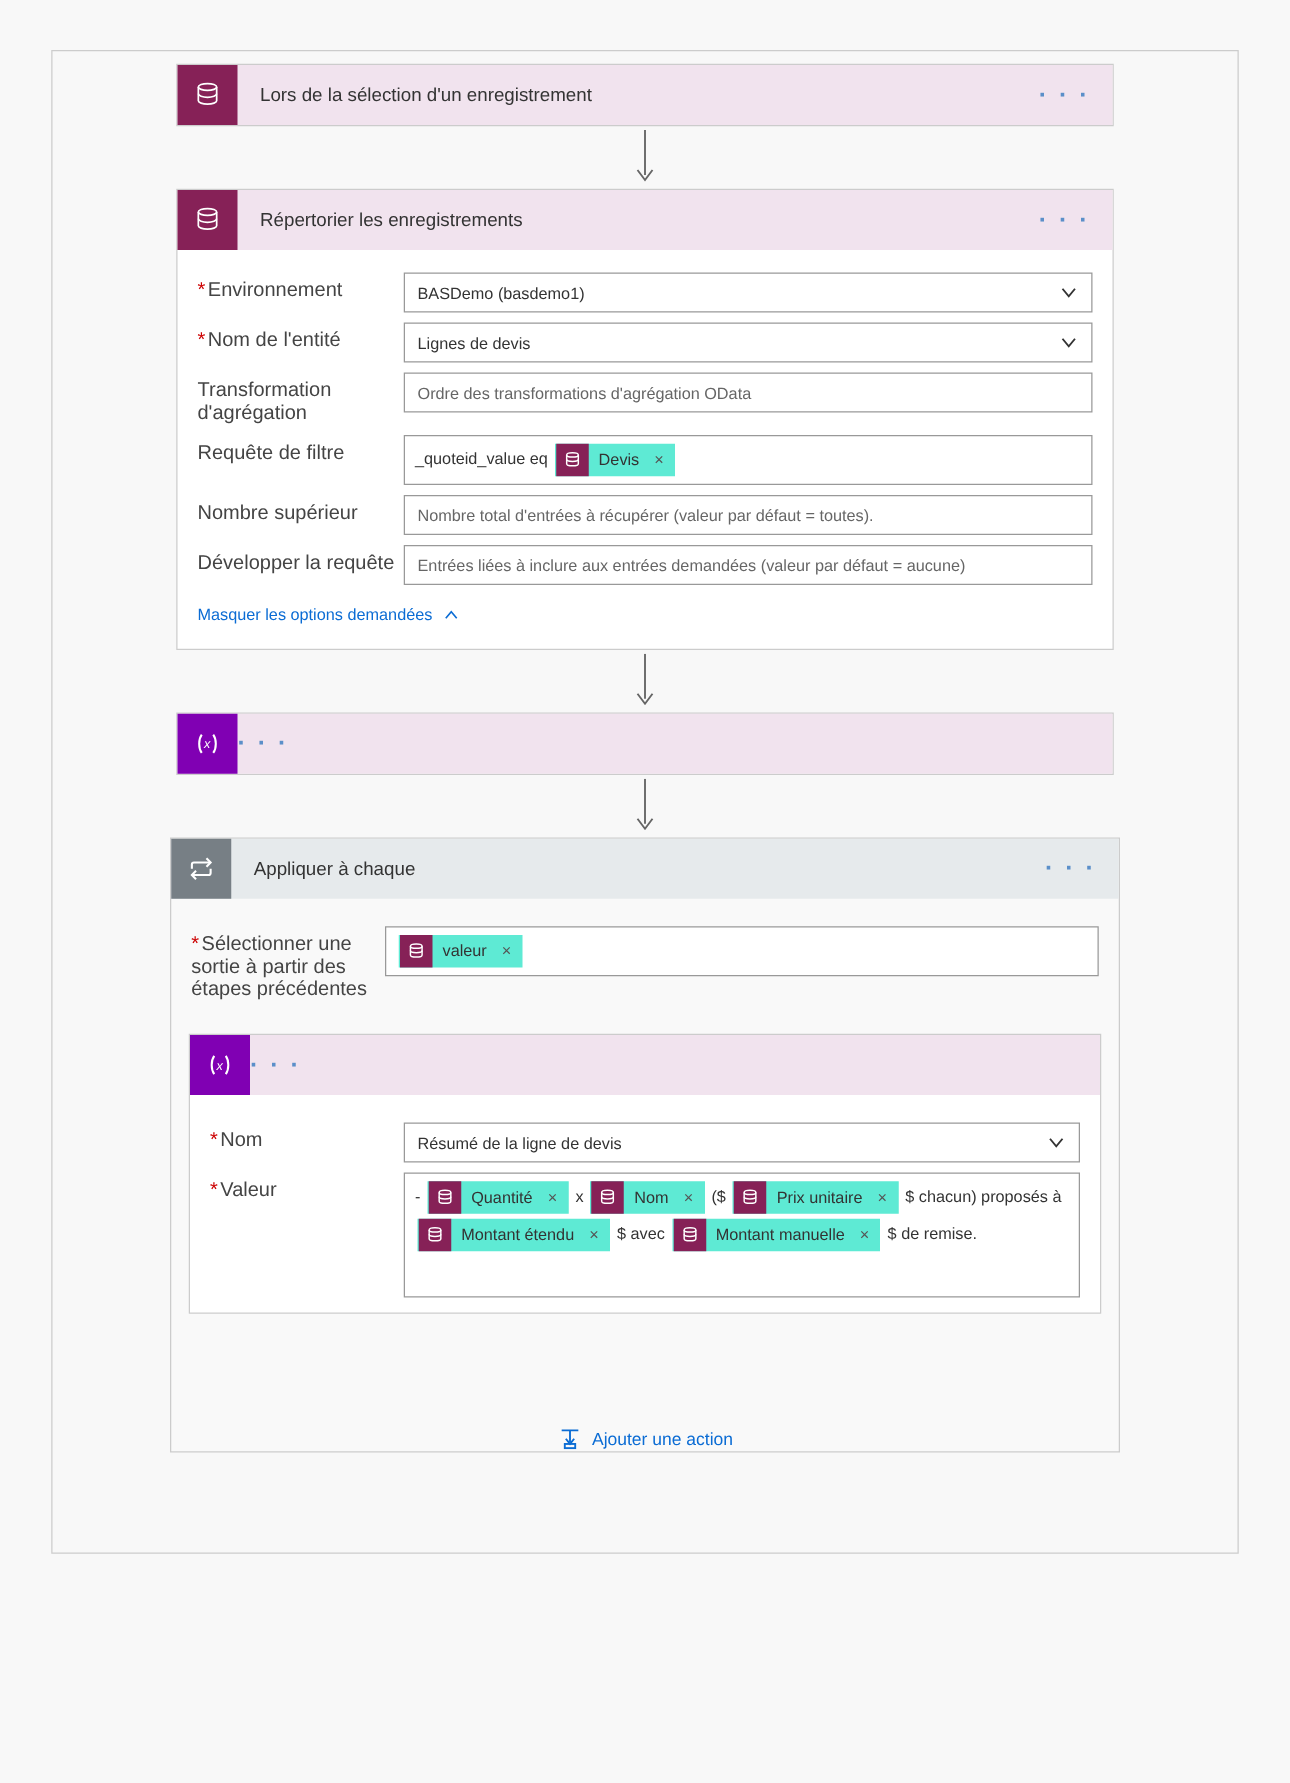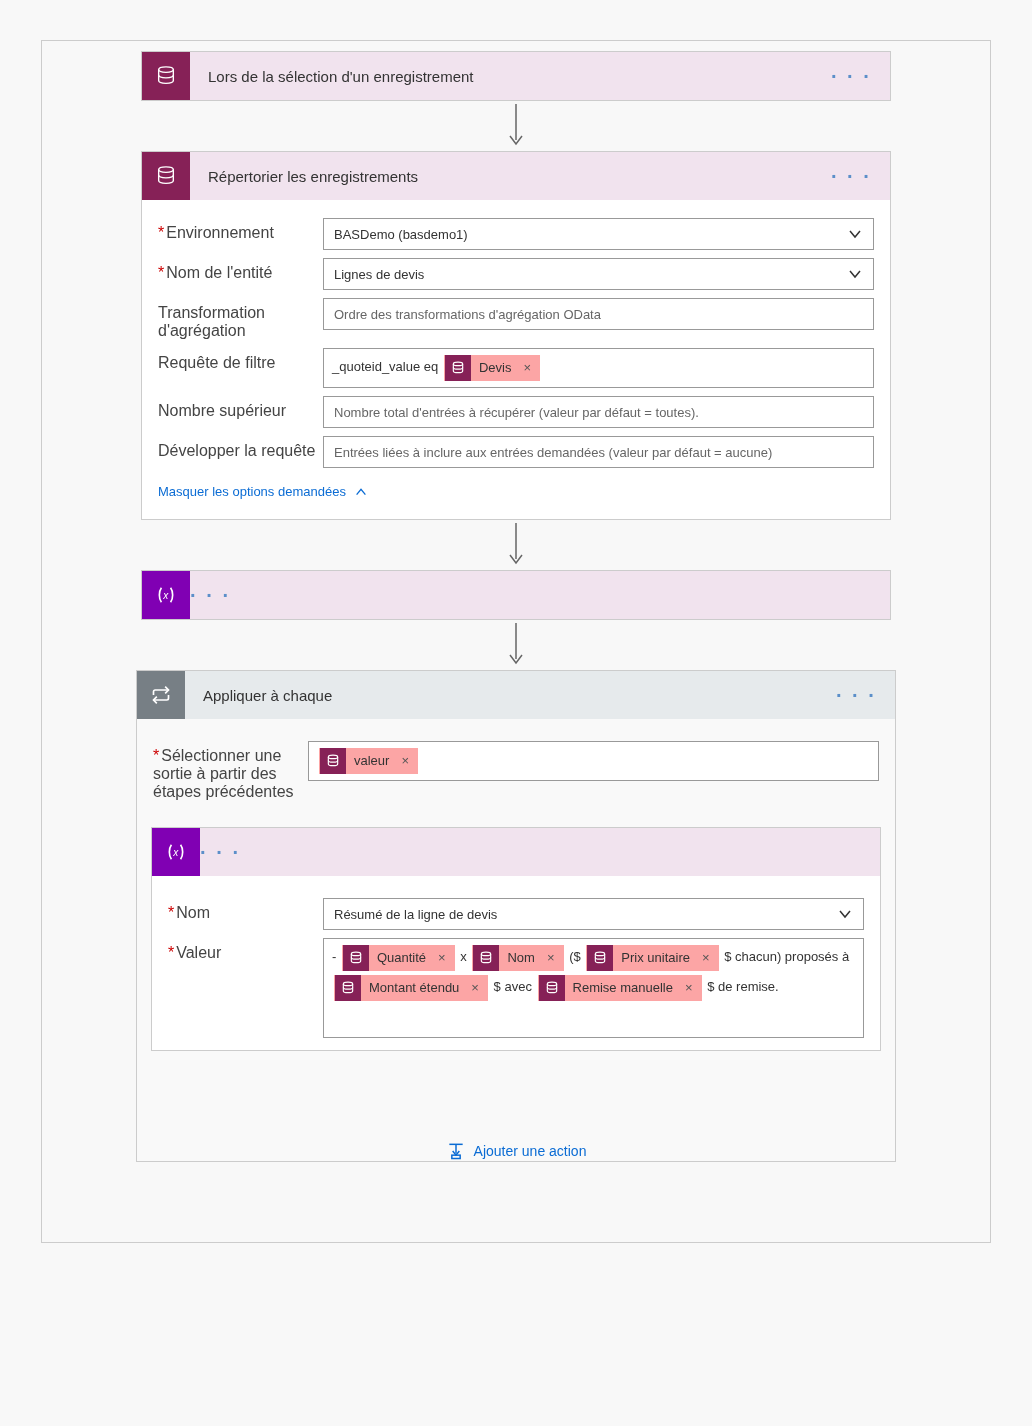--- a/index.html
+++ b/index.html
@@ -20,21 +20,21 @@
   .body { padding: 10px 16px; }
   .row { display: flex; align-items: flex-start; margin: 8px 0; }
   .label { width: 165px; font-size: 16px; color: #444; padding-top: 6px; }
   .req { color: #c00; margin-right: 2px; }
   .field { flex: 1; }
   .select, .input { width: 100%; height: 32px; border: 1px solid #999; font-size: 13px; color: #333; padding: 0 10px; display: flex; align-items: center; background: #fff; position: relative; }
   .select .chev { position: absolute; right: 10px; top: 7px; }
   .placeholder { color: #666; }
   .multi-input { width: 100%; min-height: 32px; border: 1px solid #999; font-size: 13px; color: #333; padding: 4px 8px; background: #fff; line-height: 28px; }
   .multi-input.tall { min-height: 100px; }
-  .token { display: inline-flex; align-items: center; background: #fca5a5; border: 1px solid transparent; height: 26px; vertical-align: middle; margin: 2px 2px; }
+  .token { display: inline-flex; align-items: center; background: #5eead4; border: 1px solid transparent; height: 26px; vertical-align: middle; margin: 2px 2px; }
   .token-icon { width: 26px; height: 26px; background: #862157; display: flex; align-items: center; justify-content: center; }
   .token-label { padding: 0 8px; font-size: 13px; color: #333; }
   .token-x { padding: 0 8px 0 4px; color: #555; cursor: pointer; font-size: 13px; }
   .adv-link { color: #0b6cd4; font-size: 13px; padding: 8px 0 10px 0; display: inline-flex; align-items: center; cursor: pointer; }
   .adv-link .chev-up { margin-left: 8px; }
 
   .arrow-connector { display: flex; flex-direction: column; align-items: center; margin: 0 auto; width: 750px; height: 50px; justify-content: center; }
   .arrow-connector svg { display: block; }
 
   .foreach { width: 760px; margin: 0 auto; border: 1px solid #ccc; background: #f9f9f9; }
@@ -316,21 +316,21 @@
                 </span>
               <span class="lit"> $ avec</span>
               <span class="token">
                   <span class="token-icon">
                     <svg width="14" height="14" viewBox="0 0 24 24" fill="none" stroke="#fff" stroke-width="2">
                       <ellipse cx="12" cy="5" rx="8" ry="3"></ellipse>
                       <path d="M4 5v6c0 1.7 3.6 3 8 3s8-1.3 8-3V5"></path>
                       <path d="M4 11v6c0 1.7 3.6 3 8 3s8-1.3 8-3v-6"></path>
                     </svg>
                   </span>
-                  <span class="token-label">Remise manuelle</span>
+                  <span class="token-label">Montant manuelle</span>
                   <span class="token-x">×</span>
                 </span>
               <span class="lit"> $ de remise.</span>
             </div>
           </div>
         </div>
       </div>
     </div>
 
     <div class="add-action">

